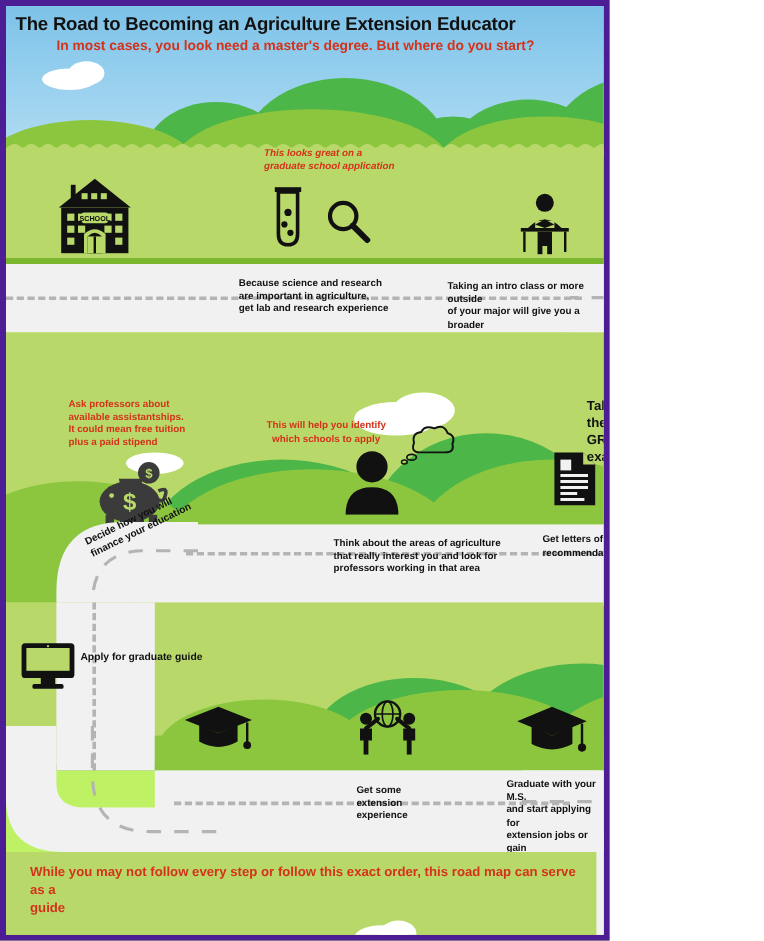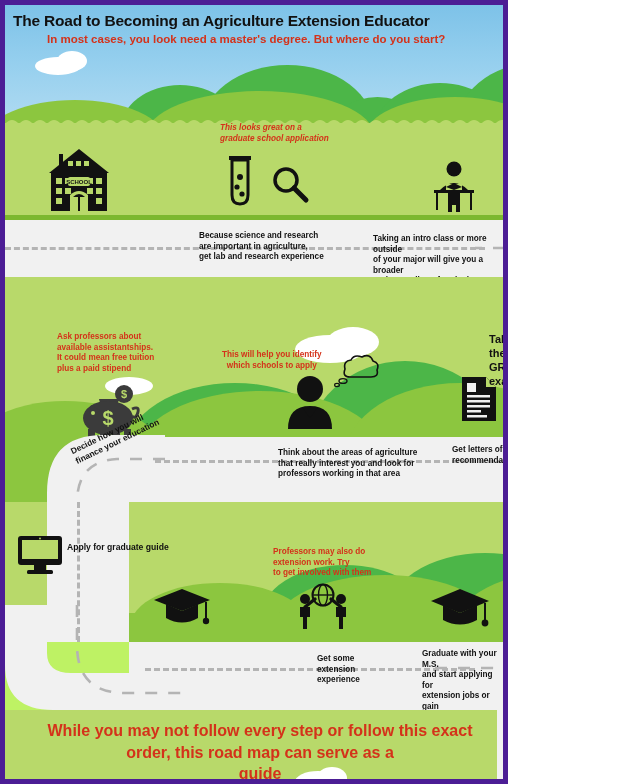--- a/index.html
+++ b/index.html
@@ -145,26 +145,25 @@
   .lbl-red {
     position: absolute;
     font-size: 8.2px;
     font-weight: bold;
     line-height: 1.28;
     color: #d4321a;
     white-space: pre-line;
   }
   .footer-note {
     position: absolute;
-    font-size: 16px;
+    font-size: 11px;
     font-weight: bold;
     line-height: 1.35;
     color: #d4321a;
     white-space: pre-line;
-    text-align: center;
   }
   .rot {
     transform-origin: left top;
   }
 
   
   .icon { position: absolute; }
   svg { display: block; }
 </style>
 </head>
@@ -417,23 +416,20 @@
 
   <div class="icon" style="left:148px; top:582px;">
     <svg width="58" height="42" viewBox="0 0 58 42">
       <path d="M29 2 L57 13 L29 24 L1 13 Z" fill="#111"></path>
       <path d="M13 17 L13 31 Q29 40 45 31 L45 17 L29 24 Z" fill="#111"></path>
       <line x1="53" y1="15" x2="53" y2="32" stroke="#111" stroke-width="2"></line>
       <circle cx="53" cy="34" r="3.2" fill="#111"></circle>
     </svg>
   </div>
 
-  <div class="lbl-red" style="left:268px; top:542px;">Professors may also do
-extension work.  Try
-to get involved with them</div>
 
   <div class="icon" style="left:290px; top:578px;">
     <svg width="56" height="46" viewBox="0 0 56 46">
       <circle cx="28" cy="12" r="10.5" fill="none" stroke="#111" stroke-width="2"></circle>
       <ellipse cx="28" cy="12" rx="4.5" ry="10.5" fill="none" stroke="#111" stroke-width="1.4"></ellipse>
       <line x1="17.5" y1="12" x2="38.5" y2="12" stroke="#111" stroke-width="1.4"></line>
       <circle cx="10" cy="16" r="5" fill="#111"></circle>
       <path d="M5 24 L15 24 L15 34 L12 34 L12 46 L8 46 L8 34 L5 34 Z" fill="#111"></path>
       <path d="M10 24 L20 16" stroke="#111" stroke-width="3.4" stroke-linecap="round"></path>
       <circle cx="46" cy="16" r="5" fill="#111"></circle>
@@ -461,21 +457,21 @@
   </div>
 
   <div style="position:absolute; left:430px; top:630px; width:207px; height:154px; overflow:hidden;">
     <svg width="207" height="154" viewBox="0 0 207 154">
       <path d="M0,7 L60,7 Q122,7 122,72 L122,154 L62,154 L62,78 Q62,60 36,60 L0,60 Z" fill="#f1f1f1"></path>
       <path d="M0,33 L56,33 Q92,33 92,78 L92,154" fill="none" stroke="#b4b4b4" stroke-width="2.6" stroke-dasharray="12 11"></path>
     </svg>
   </div>
   <div class="dash-h" style="left:140px; top:663px; width:330px;"></div>
 
-  <div class="lbl" style="left:292px; top:649px;margin-left:20px;">Get some
+  <div class="lbl" style="left:292px; top:649px;">Get some
 extension
 experience</div>
   <div class="lbl" style="left:417px; top:644px;">Graduate with your M.S.
 and start applying for
 extension jobs or gain
 more experience</div>
 
   <div class="grass" style="top:705px; height:79px;"></div>
 
   <div style="position:absolute; left:492px; top:690px; width:60px; height:94px; background:#f1f1f1;"></div>

